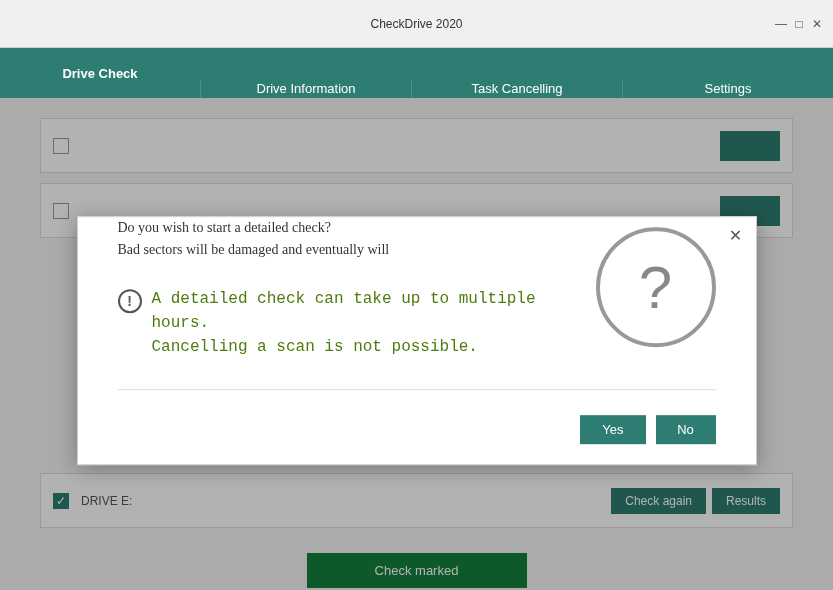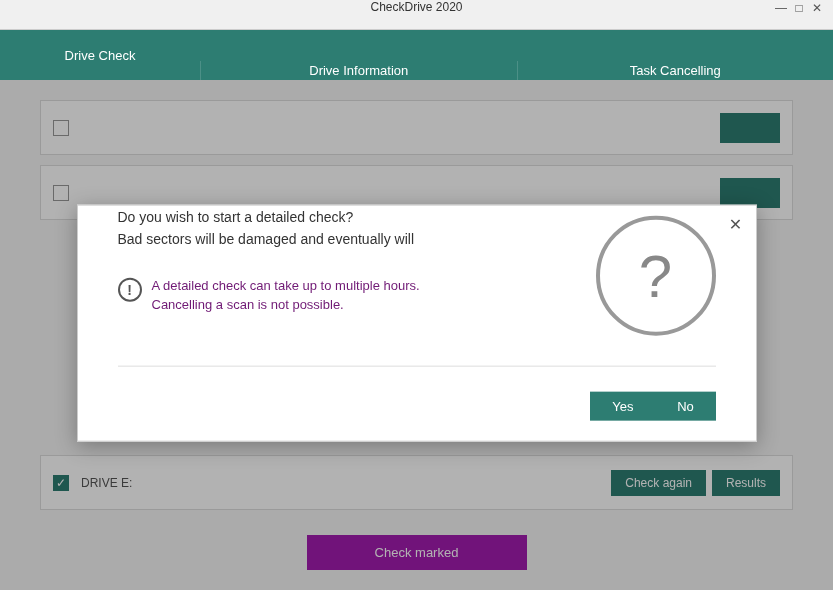--- a/index.html
+++ b/index.html
@@ -8,22 +8,23 @@
       height: 590px;
       font-family: 'Segoe UI', Arial, sans-serif;
       background: #e8e8e8;
       overflow: hidden;
       position: relative;
     }
 
     
     .title-bar {
       background: #f0f0f0;
-      height: 30px;
-      display: flex;
+      height: 48px;
+      display: flex;
+      align-items: center;
       justify-content: space-between;
       padding: 0 8px;
       border-bottom: 1px solid #ccc;
       position: relative;
     }
     .title-bar-text {
       position: absolute;
       left: 50%;
       transform: translateX(-50%);
       font-size: 12px;
@@ -55,21 +56,21 @@
       display: flex;
       align-items: stretch;
     }
     .nav-logo {
       width: 200px;
       background: #2d7d72;
       display: flex;
       align-items: center;
       justify-content: center;
       font-size: 13px;
-      font-weight: normal;
+      font-weight: bold;
       color: white;
       flex-shrink: 0;
     }
     .nav-tab {
       flex: 1;
       display: flex;
       align-items: center;
       justify-content: center;
       color: white;
       font-size: 13px;
@@ -218,20 +219,21 @@
       align-items: flex-start;
     }
     .modal-text-section {
       flex: 1;
     }
     .modal-main-text {
       font-size: 14px;
       color: #333;
       line-height: 1.6;
       margin-bottom: 25px;
+      font-family: Liberation Serif, serif;
     }
     .modal-warning {
       display: flex;
       align-items: flex-start;
       gap: 10px;
     }
     .warning-icon {
       width: 24px;
       height: 24px;
       border: 2px solid #555;
@@ -239,23 +241,24 @@
       display: flex;
       align-items: center;
       justify-content: center;
       font-size: 14px;
       font-weight: bold;
       color: #555;
       flex-shrink: 0;
       margin-top: 2px;
     }
     .modal-warning-text {
-      font-size: 13px;
-      color: #701a75;
+      font-size: 16px;
+      color: #4d7c0f;
       line-height: 1.5;
+      font-family: Liberation Mono, monospace;
     }
     .modal-question-icon {
       width: 120px;
       height: 120px;
       border: 4px solid #999;
       border-radius: 50%;
       display: flex;
       align-items: center;
       justify-content: center;
       font-size: 60px;
@@ -264,20 +267,21 @@
       margin-top: 10px;
     }
     .modal-divider {
       border: none;
       border-top: 1px solid #ddd;
       margin: 10px 40px;
     }
     .modal-footer {
       display: flex;
       justify-content: flex-end;
+      gap: 10px;
       padding: 15px 40px 20px;
     }
     .modal-yes-btn {
       background: #2d7d72;
       color: white;
       border: none;
       padding: 7px 22px;
       font-size: 13px;
       cursor: pointer;
       min-width: 60px;
@@ -306,20 +310,23 @@
 
 <div class="nav-bar">
   <div class="nav-logo">
     <span>Drive Check</span>
   </div>
   <div class="nav-tab">
     <span>Drive Information</span>
   </div>
   <div class="nav-tab">
     <span>Task Cancelling</span>
+  </div>
+  <div class="nav-tab">
+    <span>Settings</span>
   </div>
 </div>
 
 <div class="main-content">
 
   <div class="bg-content">
 
     <div class="drive-row">
       <div class="drive-checkbox"></div>
       <div class="drive-info"></div>
@@ -335,21 +342,21 @@
       <div class="drive-checkbox" style="background:#2d7d72; border-color:#2d7d72; color:white; font-size:12px;">✓</div>
       <div class="drive-info" style="font-size:12px; color:#555;">DRIVE E:</div>
       <div style="flex:1;"></div>
       <div style="display:flex; gap:6px;">
         <button class="check-again-btn">Check again</button>
         <button class="results-btn">Results</button>
       </div>
     </div>
 
     <div style="position:absolute; bottom:20px; left:0; right:0; display:flex; justify-content:center;">
-      <button style="background:#a21caf; color:white; border:none; padding:10px 0; font-size:13px; cursor:pointer; width:220px; text-align:center;">Check marked</button>
+      <button style="background:#15803d; color:white; border:none; padding:10px 0; font-size:13px; cursor:pointer; width:220px; text-align:center;">Check marked</button>
     </div>
   </div>
 
   <div class="overlay"></div>
 
   <div class="modal">
     <button class="modal-close">✕</button>
 
 
     <div class="modal-body">

